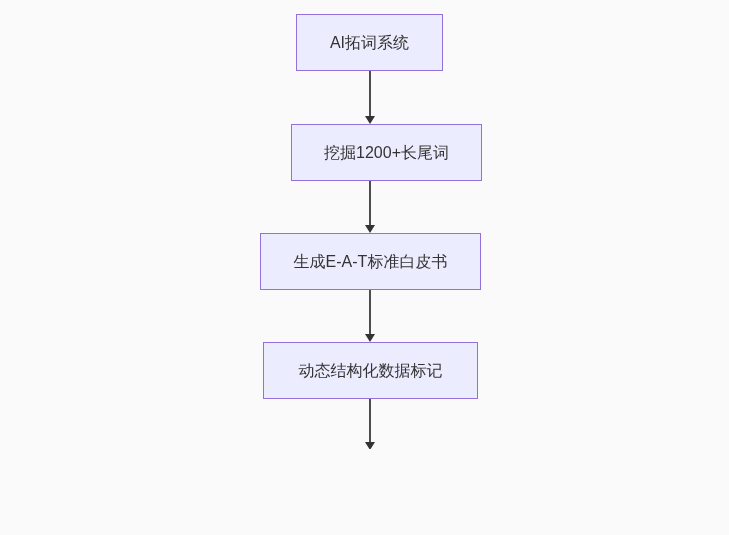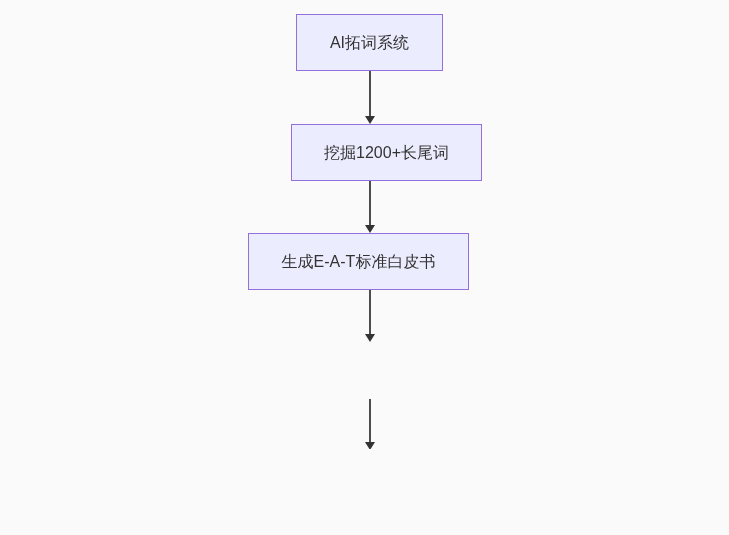--- a/index.html
+++ b/index.html
@@ -26,21 +26,21 @@
   }
   .node-label {
     font-size: 16px;
     line-height: 1.2;
     color: var(--text, #333333);
     white-space: nowrap;
   }
   
   .node-1 { left: 296px; top: 14px;  width: 147px; height: 57px; }
   .node-2 { left: 275px; top: 124px; width: 191px; height: 57px; margin-left: 16px; }
-  .node-3 { left: 248px; top: 233px; width: 221px; height: 57px; text-align: center; }
+  .node-3 { left: 260px; top: 233px; width: 221px; height: 57px; text-align: center; }
   .node-4 { left: 263px; top: 342px; width: 215px; height: 57px; }
   .node-5 { left: 253px; top: 450px; width: 233px; height: 57px; }
 
   .edge {
     position: absolute;
     left: 365px;
     width: 10px;
   }
   .edge-1 { top: 71px;  height: 53px; }
   .edge-2 { top: 181px; height: 52px; }
@@ -90,20 +90,23 @@
 
   <div class="node node-3">
     <span class="node-label">生成E-A-T标准白皮书</span>
   </div>
 
   <div class="edge edge-3">
     <div class="edge-line"></div>
     <div class="edge-head"></div>
   </div>
 
+  <div class="node node-4">
+    <span class="node-label">动态结构化数据标记</span>
+  </div>
 
   <div class="edge edge-4">
     <div class="edge-line"></div>
     <div class="edge-head"></div>
   </div>
 
 
 </div>
 
 </body></html>

